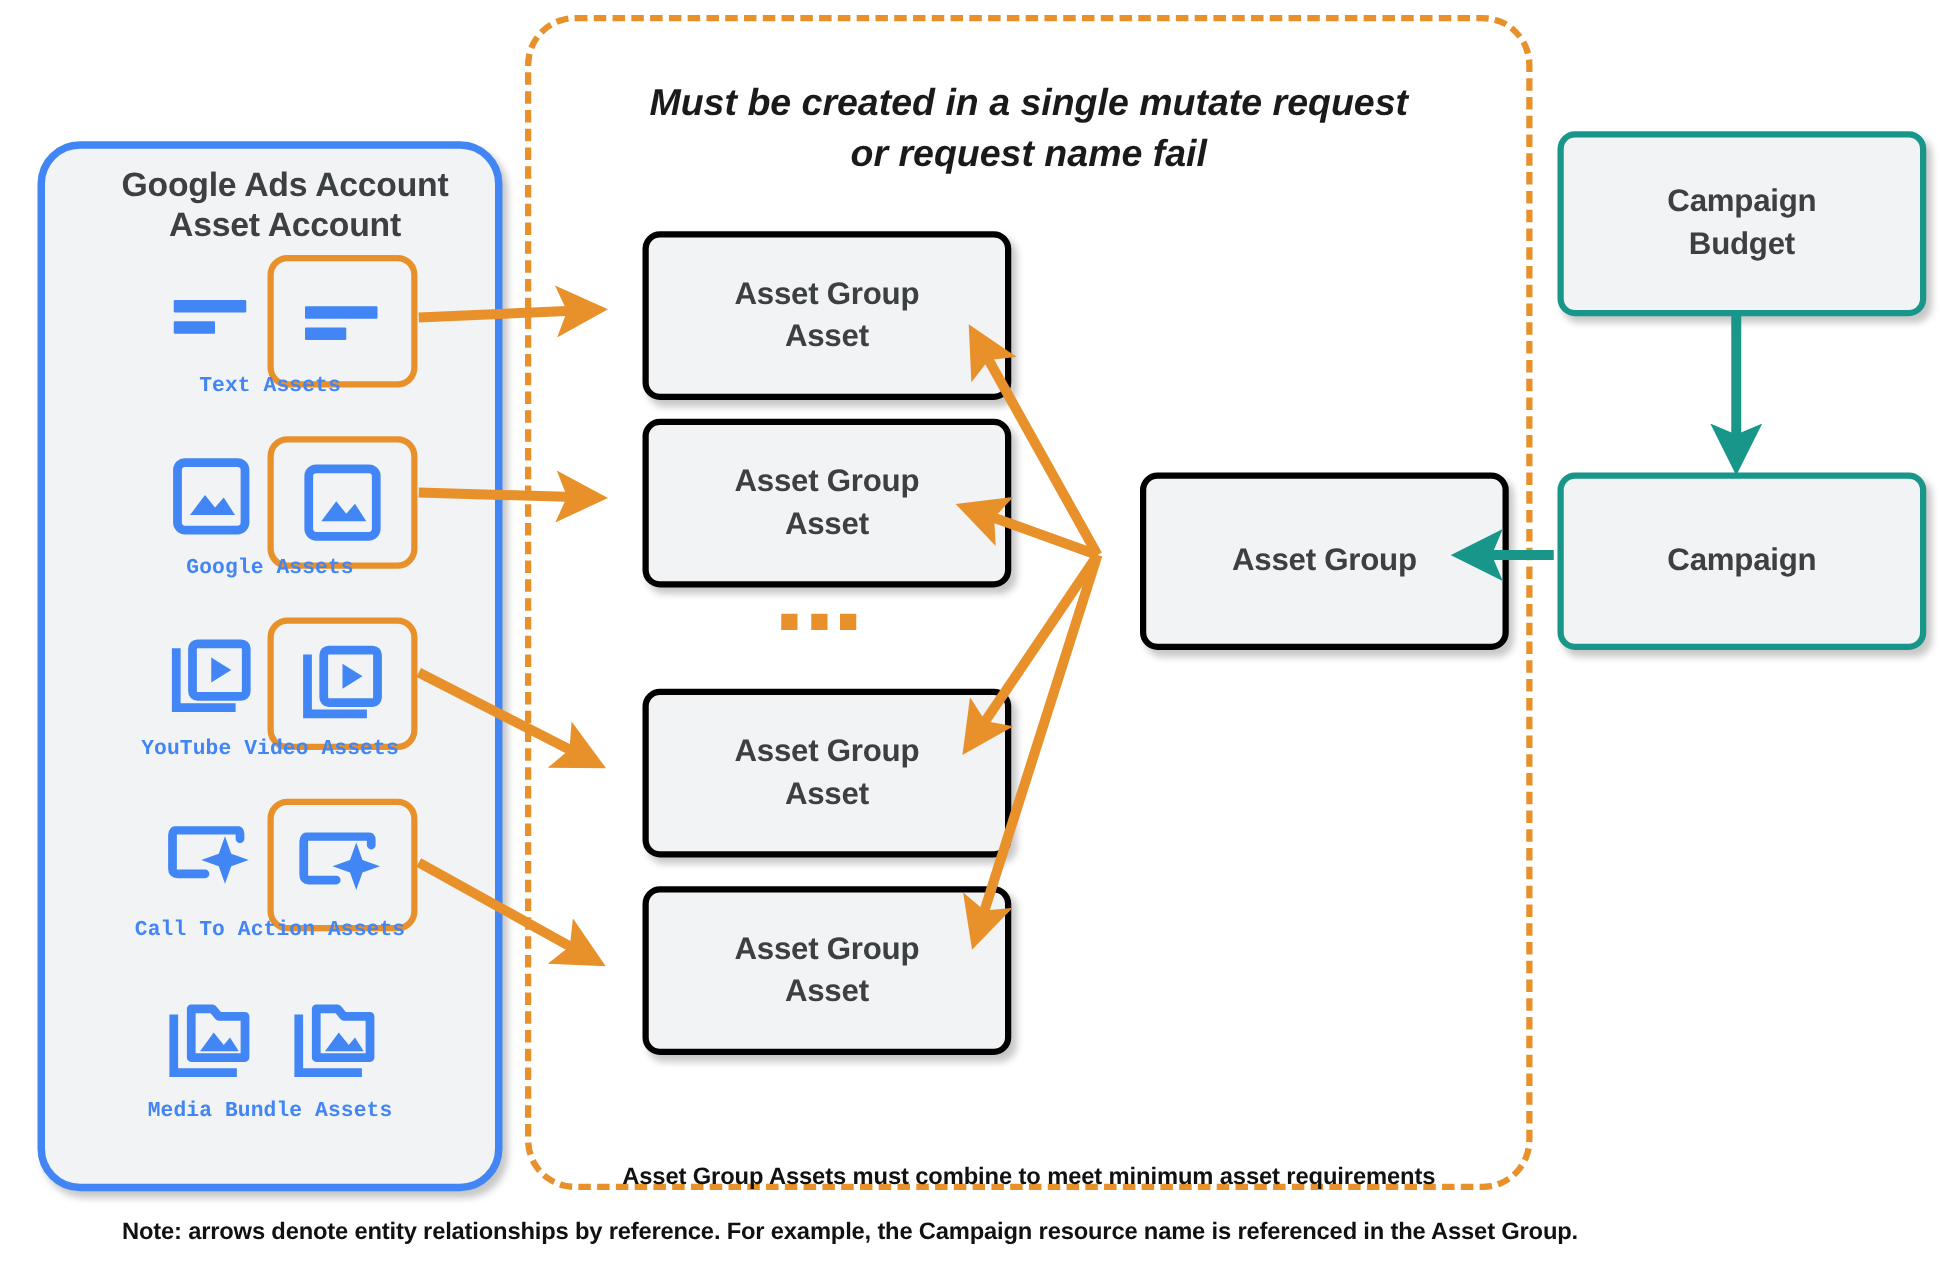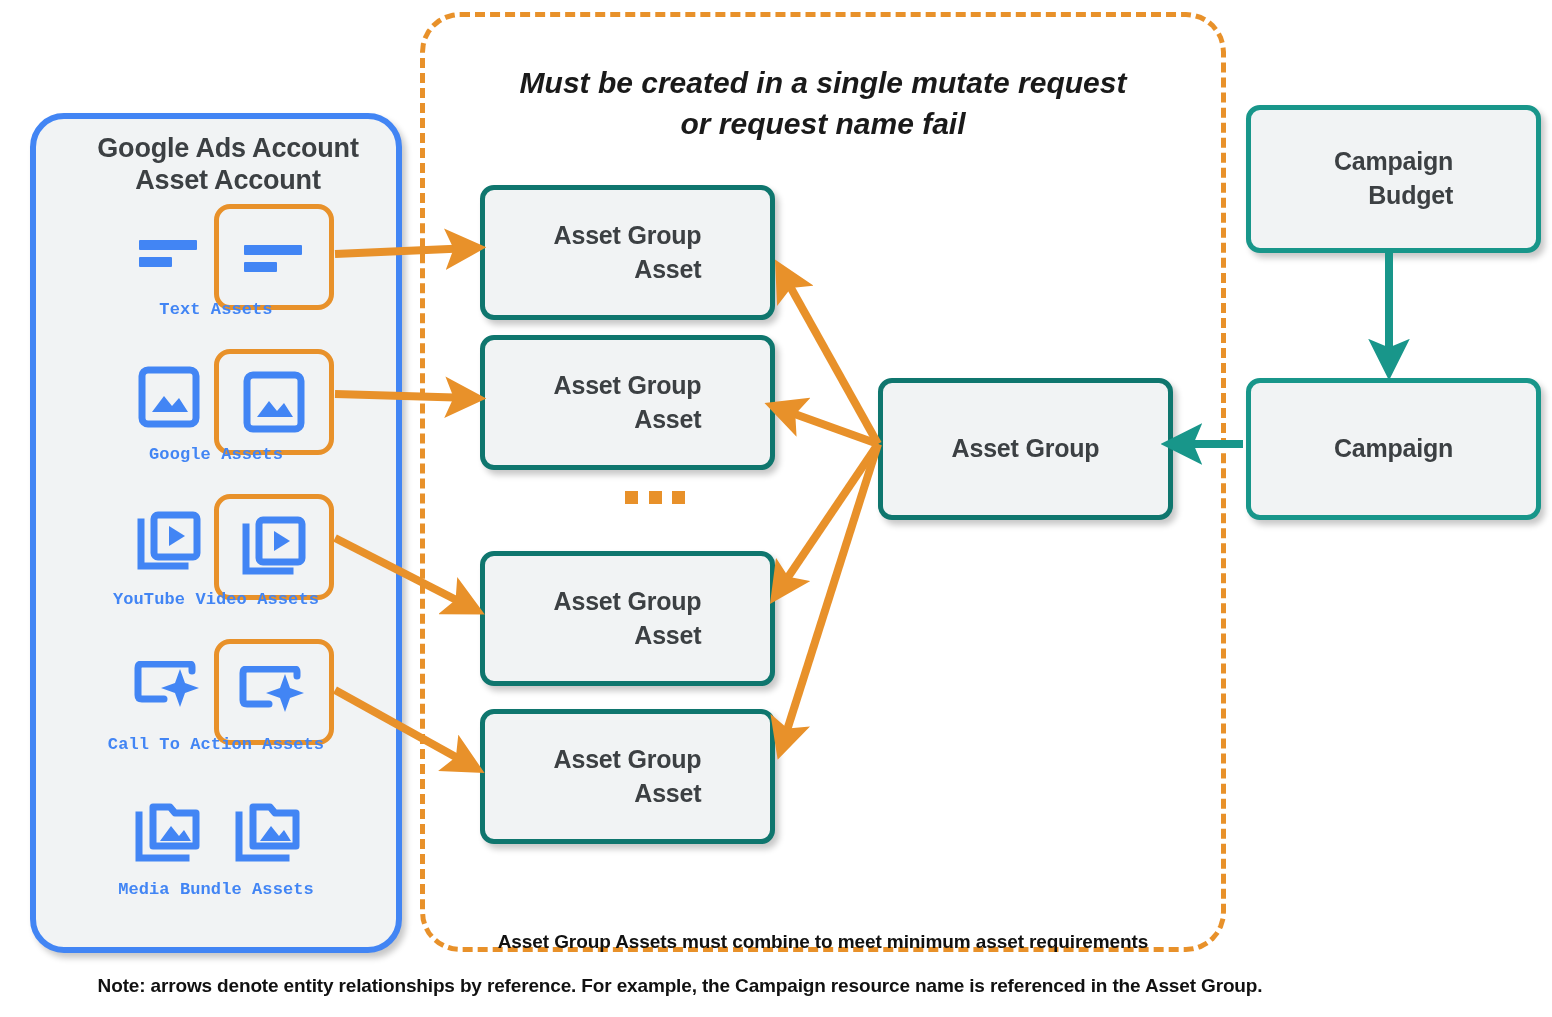--- a/index.html
+++ b/index.html
@@ -52,26 +52,26 @@
     line-height:1.37;
   }
   .mutate-footnote{
     position:absolute;left:20px;top:870px;width:756px;text-align:center;
     font-size:19px;font-weight:bold;color:#111111;letter-spacing:-.1px;margin-top:44px;
   }
 
   
   .node{
     position:absolute;background:#F1F3F4;border-radius:14px;
-    display:flex;align-items:center;justify-content:center;text-align:right;
+    display:flex;align-items:center;justify-content:center;text-align:center;
     font-size:25px;font-weight:bold;color:#3C4043;line-height:1.35;
     box-shadow:4px 5px 6px rgba(0,0,0,.22);
     z-index:4;letter-spacing:-.2px;
   }
-  .node.orange{border:5px solid #0f766e;}
+  .node.orange{border:5px solid #000000;margin-left:34px;}
   .node.teal{border:5px solid #18968A;}
 
   .aga1{left:480px;top:185px;width:285px;height:125px;}
   .aga2{left:480px;top:335px;width:285px;height:125px;}
   .aga3{left:480px;top:551px;width:285px;height:125px;}
   .aga4{left:480px;top:709px;width:285px;height:125px;}
   .asset-group{left:878px;top:378px;width:285px;height:132px;}
   .campaign-budget{left:1246px;top:105px;width:285px;height:138px;}
   .campaign{left:1246px;top:378px;width:285px;height:132px;}
 

